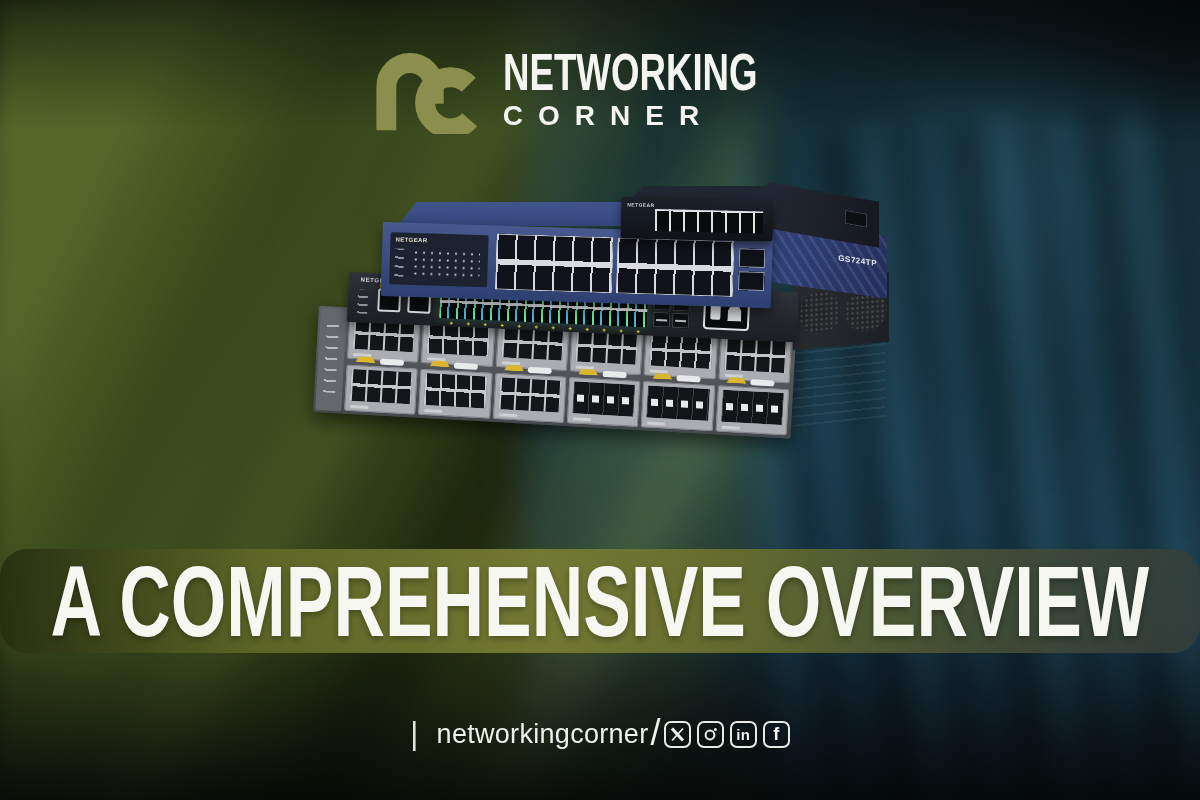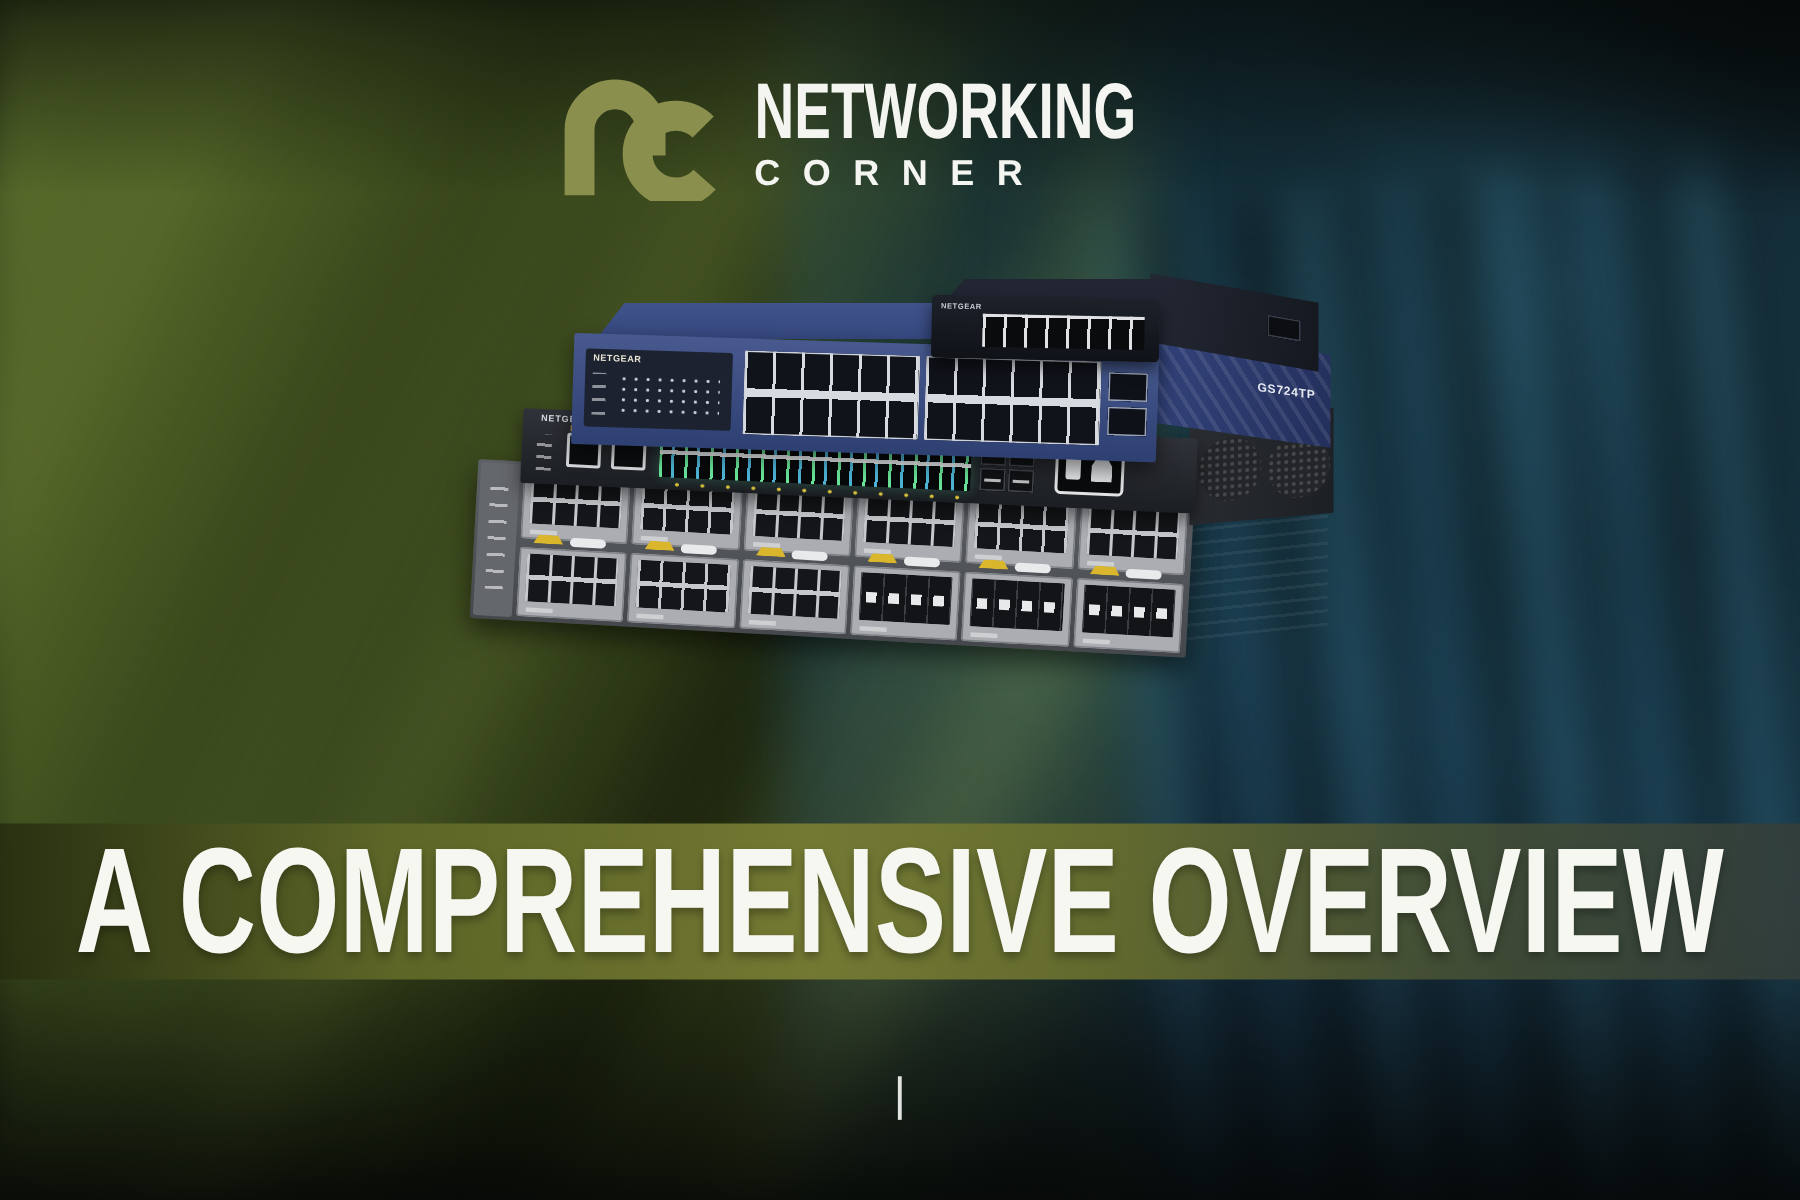--- a/index.html
+++ b/index.html
@@ -25,21 +25,21 @@
     linear-gradient(180deg,rgba(5,8,6,.6) 0,transparent 130px),
     linear-gradient(0deg,rgba(4,6,5,.85) 0,transparent 190px),
     radial-gradient(125% 92% at 50% 45%,transparent 55%,rgba(4,6,5,.5) 100%);}
 
   
   .brand{position:absolute;top:44px;left:0;right:0;display:flex;justify-content:center;align-items:center;gap:16px;z-index:20;}
   .logo{width:116px;height:90px;}
   .sr{position:absolute;width:1px;height:1px;overflow:hidden;clip-path:inset(50%);}
   .brand-names{display:flex;flex-direction:column;align-items:flex-start;color:#f4f5f1;}
   .brand-top{font-size:47px;font-weight:bold;line-height:1;transform:scale(.78,1.12);transform-origin:left center;white-space:nowrap;}
-  .brand-bottom{font-size:24px;font-weight:600;letter-spacing:15px;margin-top:7px;line-height:1;white-space:nowrap;}
+  .brand-bottom{font-size:28px;font-weight:600;letter-spacing:15px;margin-top:7px;line-height:1;white-space:nowrap;}
 
   
   .device-stack{position:absolute;left:315px;top:178px;width:580px;height:266px;z-index:10;}
 
   .chassis-side{position:absolute;left:476px;top:148px;width:94px;height:96px;transform:skewY(-6deg);z-index:1;
     background:linear-gradient(100deg,#3e4145,#2a2d31);
     background-image:repeating-linear-gradient(0deg,rgba(255,255,255,.06) 0 2px,transparent 2px 9px);}
   .chassis{position:absolute;left:4px;top:128px;width:478px;height:106px;transform:rotate(3.2deg);transform-origin:left top;z-index:2;
     background:linear-gradient(#5d6065,#44474b);border-radius:2px;box-shadow:0 8px 18px rgba(0,0,0,.55);}
   .chassis-left{position:absolute;left:2px;top:2px;bottom:2px;width:26px;background:#64676c;border-radius:2px;}
@@ -121,21 +121,21 @@
   .small-brand{position:absolute;top:5px;left:6px;font-size:5px;font-weight:bold;color:#cbced4;letter-spacing:.4px;}
   .small-ports{position:absolute;left:34px;right:10px;top:12px;bottom:8px;background-color:#0a0b0d;
     background-image:repeating-linear-gradient(90deg,#dfe1e4 0 2px,transparent 2px 14px),
       linear-gradient(#dfe1e4 0 2px,transparent 2px);}
 
   
   .title1{position:absolute;top:448px;left:0;right:0;text-align:center;z-index:15;color:#f7f7f3;}
   .title1 span{display:inline-block;font-size:92px;font-weight:bold;line-height:1;transform:scale(.64,1.18);white-space:nowrap;
     text-shadow:0 3px 8px rgba(0,0,0,.35);}
   .title-band{position:absolute;left:0;right:0;top:549px;height:104px;z-index:14;
-    background:linear-gradient(90deg,rgba(38,46,16,.92) 0%,rgba(96,104,40,.94) 22%,rgba(118,124,51,.95) 45%,rgba(104,110,46,.92) 62%,rgba(72,82,52,.88) 80%,rgba(52,62,58,.85) 100%);}
+    background:linear-gradient(90deg,rgba(38,46,16,.92) 0%,rgba(96,104,40,.94) 22%,rgba(118,124,51,.95) 45%,rgba(104,110,46,.92) 62%,rgba(72,82,52,.88) 80%,rgba(52,62,58,.85) 100%);border-radius:27px;}
   .title2{position:absolute;inset:0;display:flex;align-items:center;justify-content:center;color:#f7f7f2;}
   .title2 span{display:inline-block;font-size:86px;font-weight:bold;line-height:1;transform:scale(.83,1.16);white-space:nowrap;
     text-shadow:0 3px 6px rgba(0,0,0,.3);}
 
   
   .footer{position:absolute;left:0;right:0;top:712px;display:flex;justify-content:center;align-items:center;gap:18px;
     z-index:20;color:#eef0ec;font-size:27px;letter-spacing:.3px;}
   .sep{font-size:31px;font-weight:300;opacity:.95;}
   .handle-wrap{display:flex;align-items:center;}
   .slash{font-size:36px;font-weight:300;margin:0 3px 2px 2px;}
@@ -275,15 +275,39 @@
   </div>
 
   <div class="title-band">
     <div class="title2">
       <span>A COMPREHENSIVE OVERVIEW</span>
     </div>
   </div>
 
   <div class="footer">
     <span class="sep">|</span>
+    <div class="handle-wrap">
+      <span class="handle">networkingcorner</span>
+      <span class="slash">/</span>
+      <div class="icons">
+        <span class="sicon">
+          <svg width="15" height="15" viewBox="0 0 15 15">
+            <path d="M2 1.5 L13 13.5" stroke="#eef0ec" stroke-width="3.2" fill="none"></path>
+            <path d="M13 1.5 L2 13.5" stroke="#eef0ec" stroke-width="1.7" fill="none"></path>
+          </svg>
+        </span>
+        <span class="sicon">
+          <svg width="17" height="17" viewBox="0 0 17 17">
+            <circle cx="8" cy="9" r="4.4" fill="none" stroke="#eef0ec" stroke-width="2"></circle>
+            <circle cx="13.4" cy="3.4" r="1.5" fill="#eef0ec"></circle>
+          </svg>
+        </span>
+        <span class="sicon">
+          <span class="glyph">in</span>
+        </span>
+        <span class="sicon">
+          <span class="glyph glyph-f">f</span>
+        </span>
+      </div>
+    </div>
   </div>
 
 </div>
 
 </body></html>

